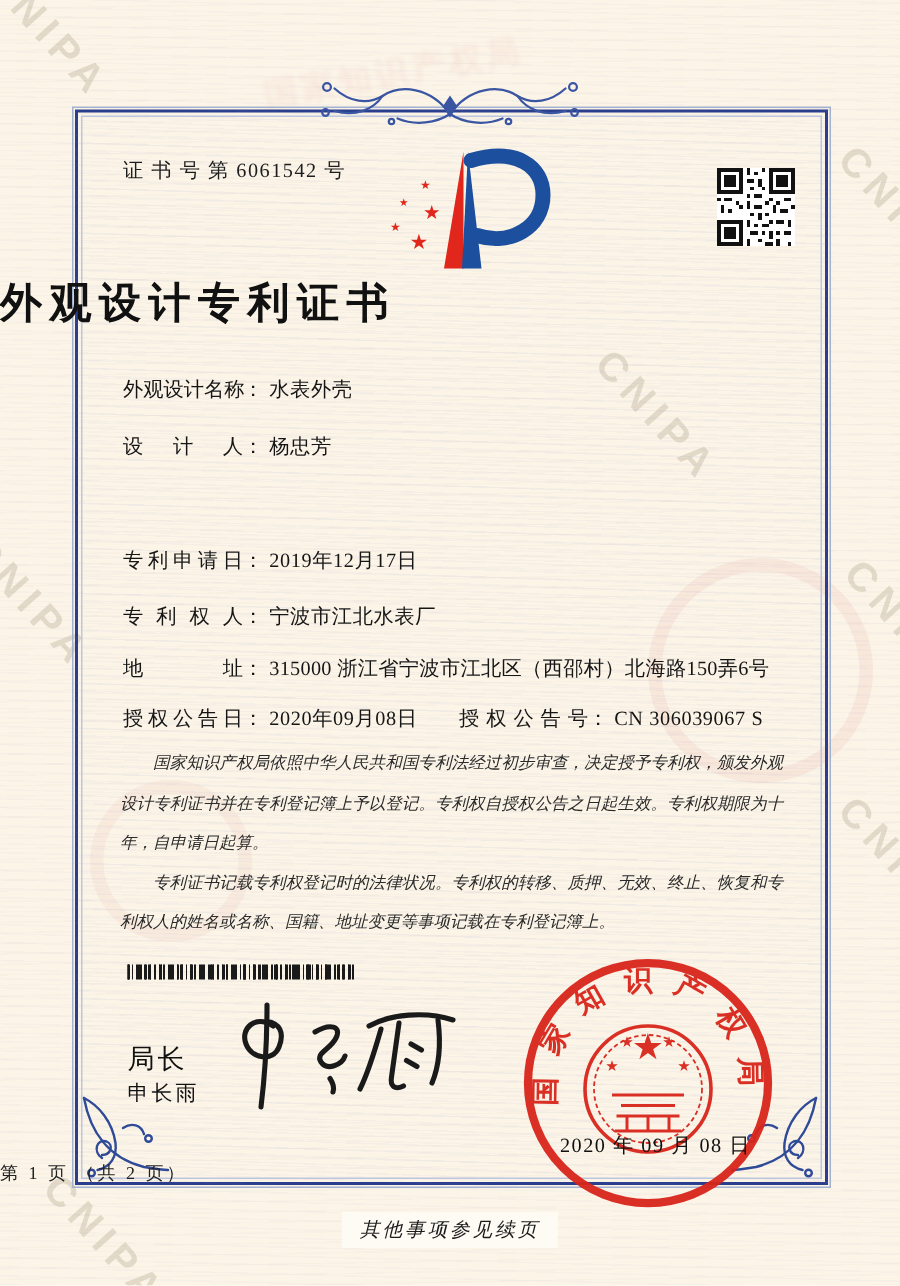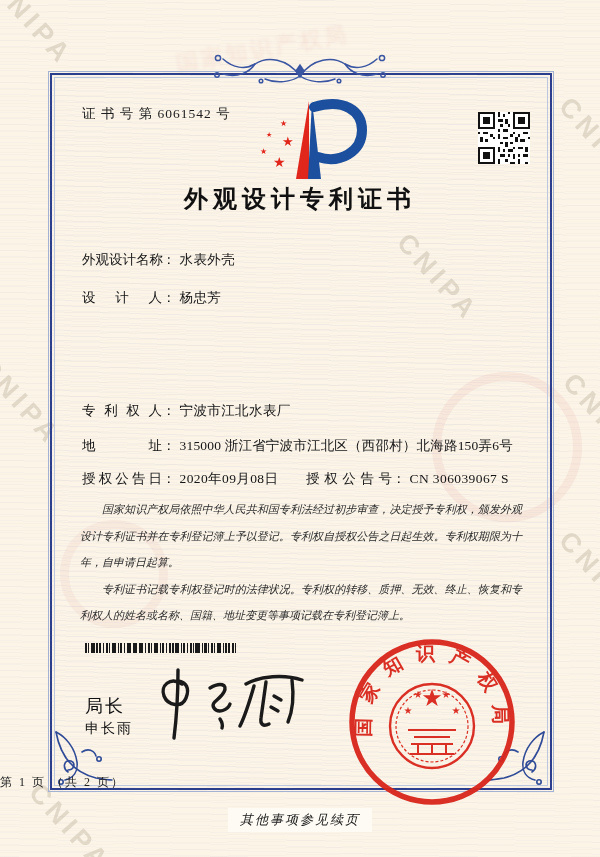--- a/index.html
+++ b/index.html
@@ -22,22 +22,22 @@
   .frame::before{content:"";position:absolute;inset:1px;border:2px solid #2b3e8d;pointer-events:none;}
   .frame::after{content:"";position:absolute;inset:5px;border:1px solid #bcc6de;pointer-events:none;}
   .frame-fill{position:absolute;inset:0;
     background-image:repeating-linear-gradient(2deg, rgba(140,150,195,.06) 0 1px, transparent 1px 5px);}
   .ornament{position:absolute;color:#3a55a2;}
   
   .cert-no{position:absolute;left:82px;top:105px;font-size:13.5px;color:#1d1d1d;letter-spacing:1px;}
   .logo{position:absolute;left:252px;top:98px;width:118px;height:84px;}
   .logo .star{position:absolute;color:#e1261c;line-height:1;}
   .qr{position:absolute;left:478px;top:112px;width:52px;height:52px;}
-  .title{position:absolute;left:0;top:183px;width:600px;text-align:center;
-    font-size:24px;font-weight:700;letter-spacing:5px;color:#111;}
+  .title{position:absolute;left:0;top:183px;width:600px;text-align:left;
+    font-size:28px;font-weight:700;letter-spacing:5px;color:#111;}
   
   .field-row{position:absolute;left:82px;font-size:13.5px;color:#151515;white-space:nowrap;}
   .lbl{display:inline-block;width:80px;text-align:justify;text-align-last:justify;color:#151515;}
   .colon{display:inline-block;margin-right:4px;}
   .val{letter-spacing:.4px;}
   .pair2{position:absolute;left:224px;top:0;white-space:nowrap;}
   .pair2 .lbl{width:86px;}
   
   .paras{position:absolute;left:80px;top:496px;width:442px;font-size:11px;line-height:26.5px;
     color:#2a2a2a;text-align:justify;font-style:italic;}
@@ -150,20 +150,23 @@
     </g>
   </svg>
 
   <div class="title">外观设计专利证书</div>
 
   <div class="field-row" style="top:251px;">
     <span class="lbl">外观设计名称</span><span class="colon">：</span><span class="val">水表外壳</span>
   </div>
   <div class="field-row" style="top:289px;">
     <span class="lbl">设计人</span><span class="colon">：</span><span class="val">杨忠芳</span>
+  </div>
+  <div class="field-row" style="top:365px;">
+    <span class="lbl">专利申请日</span><span class="colon">：</span><span class="val">2019年12月17日</span>
   </div>
   <div class="field-row" style="top:402px;">
     <span class="lbl">专利权人</span><span class="colon">：</span><span class="val">宁波市江北水表厂</span>
   </div>
   <div class="field-row" style="top:437px;">
     <span class="lbl">地址</span><span class="colon">：</span><span class="val" style="letter-spacing:.2px">315000 浙江省宁波市江北区（西邵村）北海路150弄6号</span>
   </div>
   <div class="field-row" style="top:470px;">
     <span class="lbl">授权公告日</span><span class="colon">：</span><span class="val">2020年09月08日</span>
     <span class="pair2">
@@ -208,17 +211,18 @@
       <text x="74" y="64" font-size="10" text-anchor="middle" stroke="none">★</text>
       <text x="102" y="64" font-size="10" text-anchor="middle" stroke="none">★</text>
       <text x="112" y="80" font-size="10" text-anchor="middle" stroke="none">★</text>
       <g fill="none" stroke-width="2">
         <path d="M64,96 H112 M70,103 H106 M67,110 H109"></path>
         <path d="M74,110 V120 M88,110 V120 M102,110 V120"></path>
         <path d="M66,120 H110"></path>
       </g>
     </g>
   </svg>
+  <div class="seal-date">2020 年 09 月 08 日</div>
 
   <div class="page-num">第 1 页 （共 2 页）</div>
   <div class="cont-note">其他事项参见续页</div>
 
 </div>
 
 </body></html>

